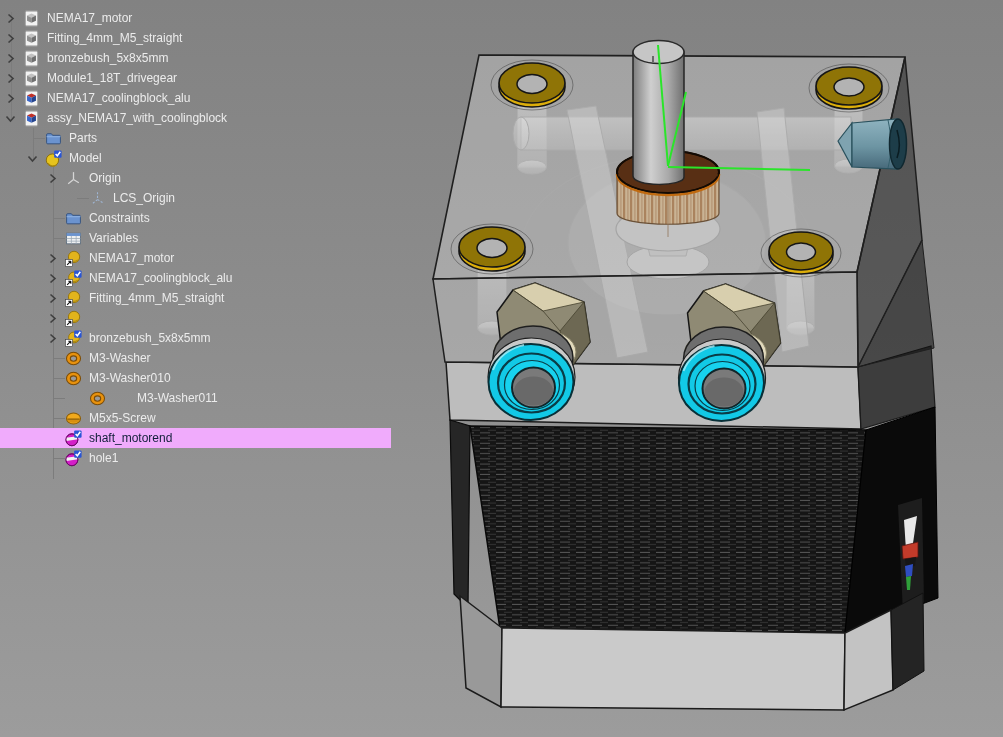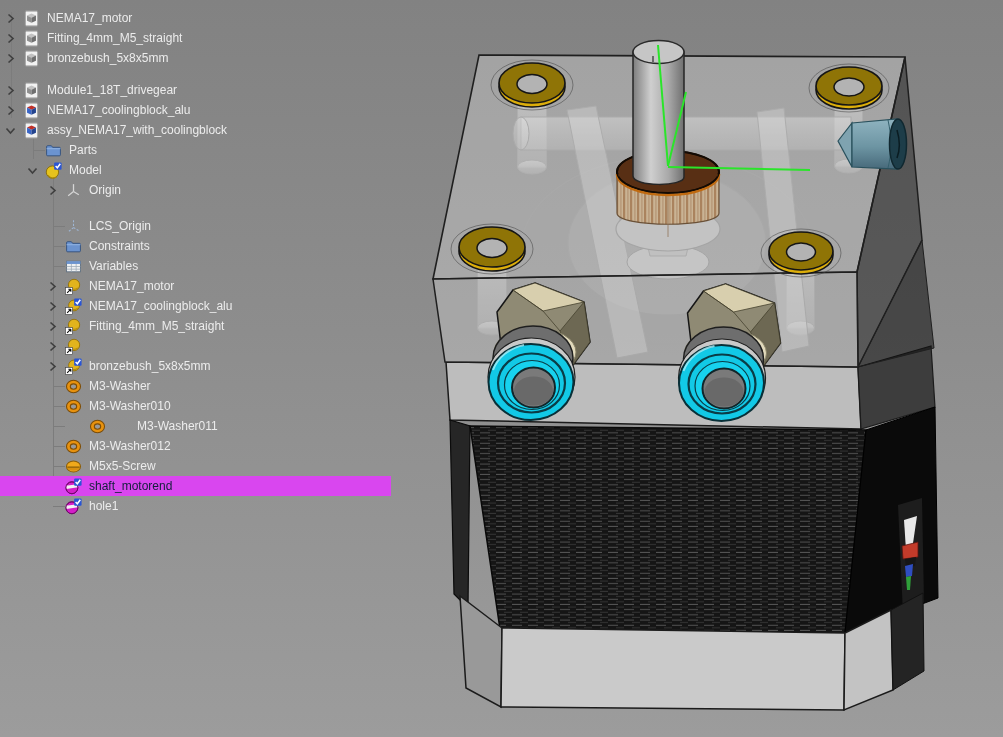--- a/index.html
+++ b/index.html
@@ -9,21 +9,21 @@
     font-family:"Liberation Sans",sans-serif;
   }
   #viewport{position:absolute;top:0;left:0;width:1003px;height:737px;z-index:1}
   #tree{position:absolute;top:8px;left:0;width:352px;z-index:2}
   .guide{position:absolute;width:1px;background:#7c7c7c;z-index:0}
   .row{
     position:relative;z-index:1;height:20px;width:345px;
     display:flex;align-items:center;
     color:#ececec;font-size:12px;white-space:nowrap;cursor:default;
   }
-  .row.selected{background:#d946ef;color:#121f3a}
+  .row.selected{background:#f0abfc;color:#121f3a}
   .arrowbox{width:13px;height:20px;flex:0 0 13px;display:flex;align-items:center;justify-content:center;position:relative}
   .stub{position:absolute;left:7px;top:10px;width:12px;height:1px;background:#7c7c7c}
   .ticon{width:17px;height:17px;flex:0 0 17px;margin-left:6px;margin-right:7px}
   .ticon svg{width:17px;height:17px;display:block}
   .tlabel{line-height:20px}
   .row.bold .tlabel{font-weight:normal}
 </style>
 </head>
 <body>
 
@@ -235,21 +235,21 @@
       <span class="ticon">
         <svg viewBox="0 0 16 16">
           <rect x="2" y="0.8" width="12" height="14.4" rx="1" fill="#f2f2f2" stroke="#8e8e8e"></rect>
           <path d="M8 3.2 L12.2 5.2 L8 7.2 L3.8 5.2 Z" fill="#c2c2c2"></path>
           <path d="M3.8 5.2 L8 7.2 L8 12 L3.8 10 Z" fill="#8f8f8f"></path>
           <path d="M8 7.2 L12.2 5.2 L12.2 10 L8 12 Z" fill="#6f6f6f"></path>
         </svg>
       </span>
       <span class="tlabel">bronzebush_5x8x5mm</span>
     </div>
-    <div class="row" style="padding-left: 4px; margin-top: 12px;">
+    <div class="row" style="padding-left: 4px;">
       <span class="arrowbox">
         <svg width="11" height="11" viewBox="0 0 11 11">
           <path d="M3.5 1.5 L8 5.5 L3.5 9.5" fill="none" stroke="#3f3f3f" stroke-width="1.6"></path>
         </svg>
       </span>
       <span class="ticon">
         <svg viewBox="0 0 16 16">
           <rect x="2" y="0.8" width="12" height="14.4" rx="1" fill="#f2f2f2" stroke="#8e8e8e"></rect>
           <path d="M8 3.2 L12.2 5.2 L8 7.2 L3.8 5.2 Z" fill="#c2c2c2"></path>
           <path d="M3.8 5.2 L8 7.2 L8 12 L3.8 10 Z" fill="#8f8f8f"></path>
@@ -328,21 +328,21 @@
         <svg viewBox="0 0 16 16">
           <g stroke="#d6d6d6" fill="none" stroke-width="1.2">
             <path d="M8 2 V9"></path>
             <path d="M8 9 L3 13"></path>
             <path d="M8 9 L13 12"></path>
           </g>
         </svg>
       </span>
       <span class="tlabel">Origin</span>
     </div>
-    <div class="row" style="padding-left: 46px; margin-top: 16px;">
+    <div class="row" style="padding-left: 70px;">
       <span class="arrowbox">
         <span class="stub"></span>
       </span>
       <span class="ticon">
         <svg viewBox="0 0 16 16">
           <g stroke="#9fb6d4" fill="none" stroke-width="1" stroke-dasharray="2 1.5">
             <path d="M8 2 V9"></path>
             <path d="M8 9 L3 13"></path>
             <path d="M8 9 L13 12"></path>
           </g>
@@ -493,32 +493,20 @@
         </svg>
       </span>
       <span class="tlabel">M3-Washer011</span>
     </div>
     <div class="row" style="padding-left: 46px;">
       <span class="arrowbox">
         <span class="stub"></span>
       </span>
       <span class="ticon">
         <svg viewBox="0 0 16 16">
-          <ellipse cx="8" cy="8" rx="6.6" ry="5.8" fill="#e8920e" stroke="#7c4c06" stroke-width="1"></ellipse>
-          <ellipse cx="8" cy="8" rx="3" ry="2.5" fill="#9a9a9a" stroke="#7c4c06" stroke-width="1"></ellipse>
-        </svg>
-      </span>
-      <span class="tlabel">M3-Washer012</span>
-    </div>
-    <div class="row" style="padding-left: 46px;">
-      <span class="arrowbox">
-        <span class="stub"></span>
-      </span>
-      <span class="ticon">
-        <svg viewBox="0 0 16 16">
           <ellipse cx="8" cy="8" rx="6.6" ry="5.2" fill="#f0a91c" stroke="#8a5c08" stroke-width="1"></ellipse>
           <path d="M2.2 9.2 A6.6 5.2 0 0 0 13.8 9.2 Z" fill="#d88f10"></path>
           <path d="M2.2 8.6 h11.6" stroke="#8a5c08" stroke-width="1.2"></path>
         </svg>
       </span>
       <span class="tlabel">M5x5-Screw</span>
     </div>
     <div class="row selected" style="padding-left: 46px;">
       <span class="arrowbox"></span>
       <span class="ticon">

